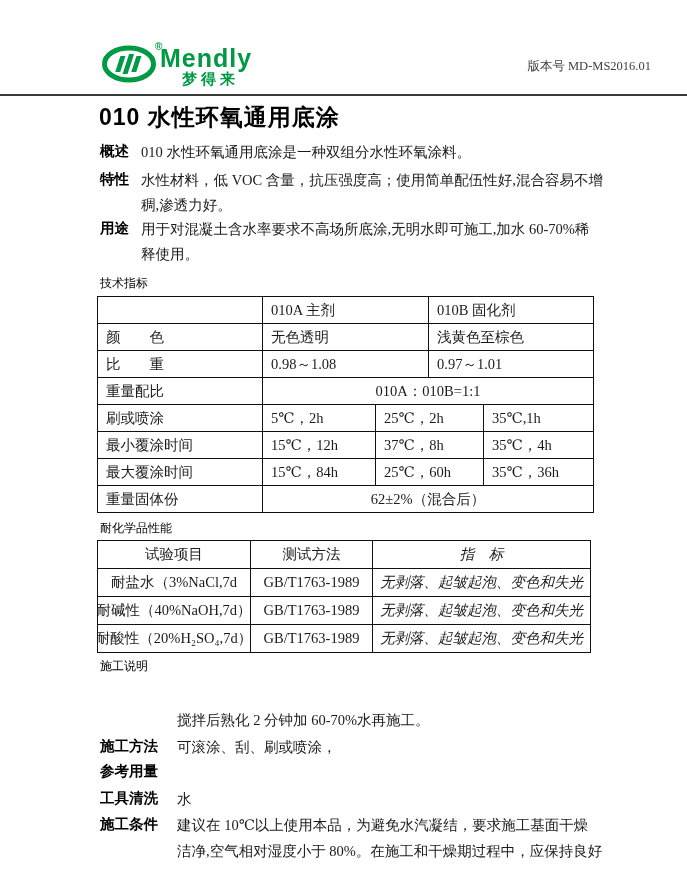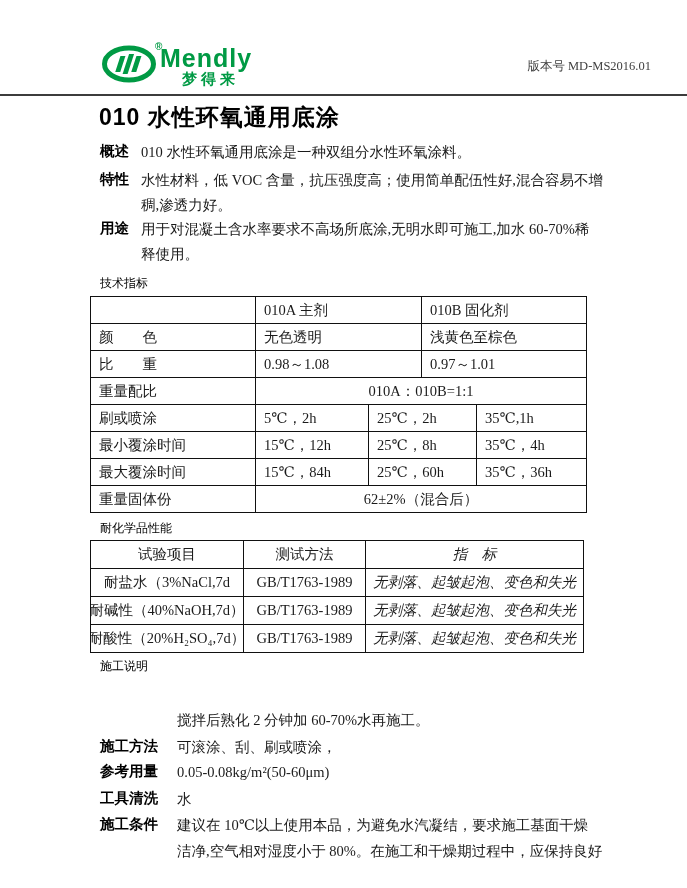--- a/index.html
+++ b/index.html
@@ -20,21 +20,21 @@
     font-weight:bold;font-size:23px;letter-spacing:1px;color:#000;}
   
   .row{position:absolute;left:100px;width:500px;display:flex;font-size:14.5px;line-height:25px;white-space:nowrap;}
   .row .lab{flex:none;font-family:Liberation Mono, monospace;font-weight:bold;color:#000;}
   .lab-s{width:41px;}
   .lab-l{width:77px;}
   .bod{flex:1;}
   .heading{position:absolute;left:100px;font-family:"Liberation Sans",sans-serif;font-weight:normal;
     font-size:12px;line-height:22px;color:#000;}
   
-  .tbl{position:absolute;left:90px;border-top:1px solid #111;border-left:1px solid #111;}
+  .tbl{position:absolute;left:97px;border-top:1px solid #111;border-left:1px solid #111;}
   .trow{display:flex;}
   .tc{box-sizing:border-box;border-right:1px solid #111;border-bottom:1px solid #111;
     display:flex;align-items:center;font-size:14.5px;padding-left:8px;white-space:nowrap;overflow:hidden;}
   .tc.center{justify-content:center;padding-left:0;}
   .t1 .tc{height:27px;}
   .t2 .tc{height:28px;}
   
   .w-lab1{width:165px;} .w-ha{width:166px;} .w-hb{width:165px;}
   .w-c1{width:113px;} .w-c2{width:108px;} .w-c3{width:110px;} .w-span1{width:331px;}
   
@@ -110,21 +110,21 @@
     </div>
     <div class="trow">
       <div class="tc w-lab1">刷或喷涂</div>
       <div class="tc w-c1">5℃，2h</div>
       <div class="tc w-c2">25℃，2h</div>
       <div class="tc w-c3">35℃,1h</div>
     </div>
     <div class="trow">
       <div class="tc w-lab1">最小覆涂时间</div>
       <div class="tc w-c1">15℃，12h</div>
-      <div class="tc w-c2">25℃，8h</div>
+      <div class="tc w-c2">37℃，8h</div>
       <div class="tc w-c3">35℃，4h</div>
     </div>
     <div class="trow">
       <div class="tc w-lab1">最大覆涂时间</div>
       <div class="tc w-c1">15℃，84h</div>
       <div class="tc w-c2">25℃，60h</div>
       <div class="tc w-c3">35℃，36h</div>
     </div>
     <div class="trow">
       <div class="tc w-lab1">重量固体份</div>
@@ -164,21 +164,20 @@
     <div class="bod">搅拌后熟化 2 分钟加 60-70%水再施工。</div>
   </div>
 
   <div class="row" style="top:735px">
     <div class="lab lab-l">施工方法</div>
     <div class="bod">可滚涂、刮、刷或喷涂，</div>
   </div>
 
   <div class="row" style="top:760px">
     <div class="lab lab-l">参考用量</div>
-    <div class="bod">0.05-0.08kg/m²(50-60μm)</div>
   </div>
 
   <div class="row" style="top:787px">
     <div class="lab lab-l">工具清洗</div>
     <div class="bod">水</div>
   </div>
 
   <div class="row" style="top:812px;line-height:26px">
     <div class="lab lab-l">施工条件</div>
     <div class="bod">建议在 10℃以上使用本品，为避免水汽凝结，要求施工基面干燥</div>

